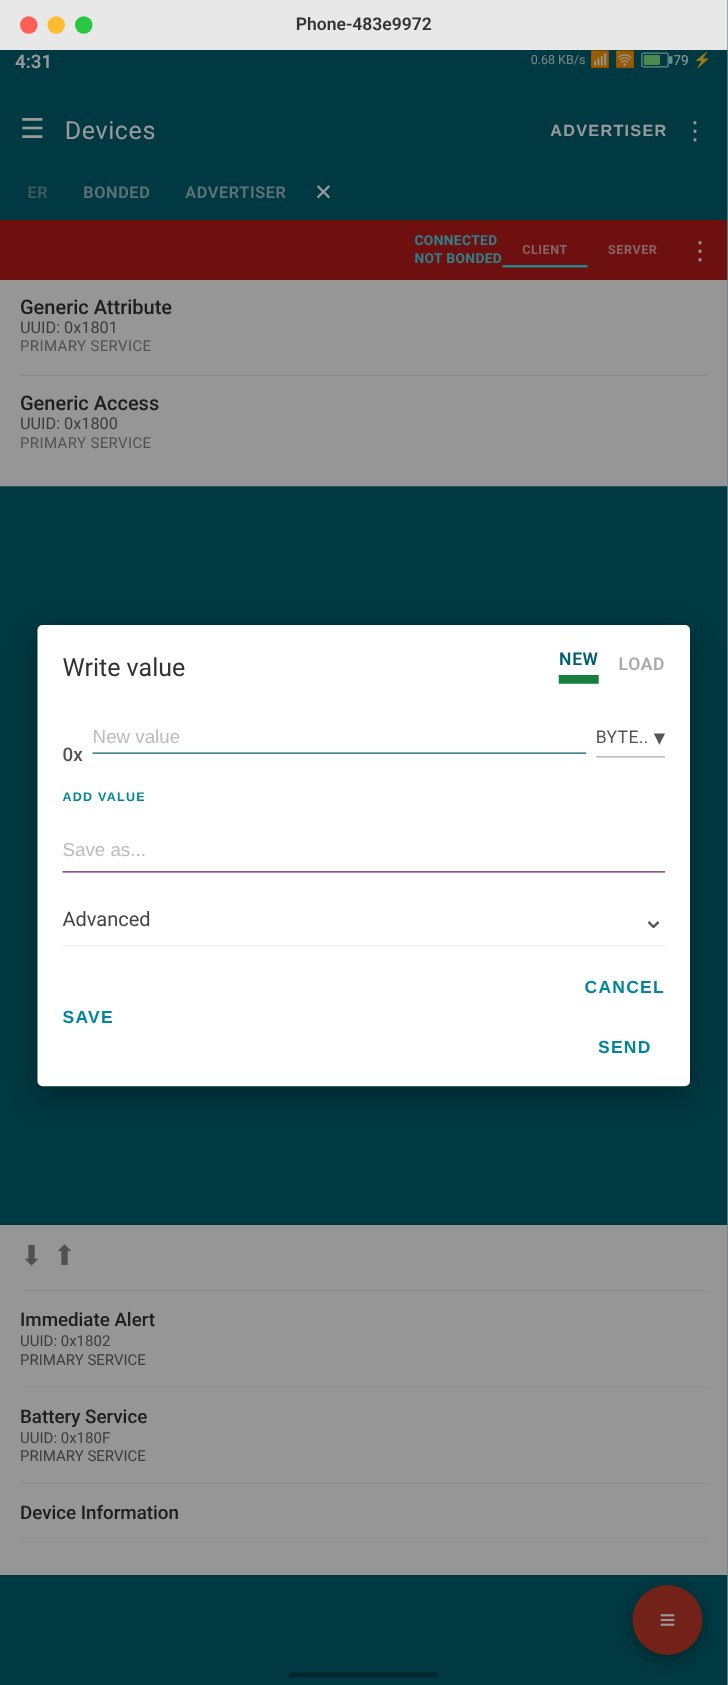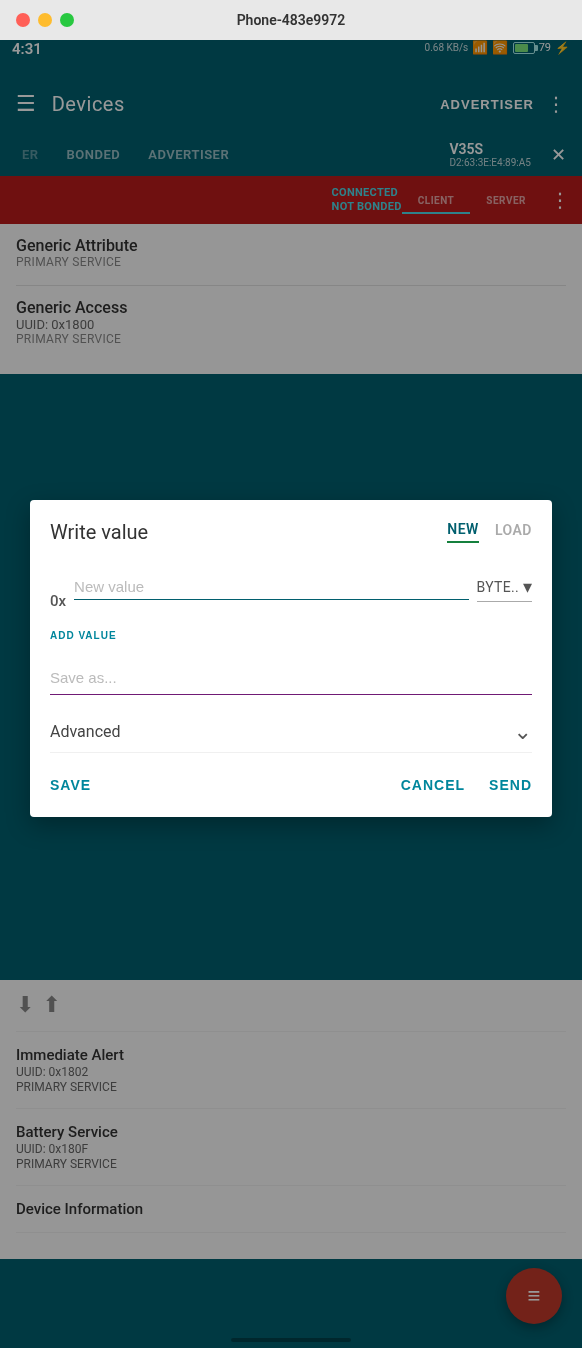--- a/index.html
+++ b/index.html
@@ -286,21 +286,21 @@
     .dialog-tab {
       font-size: 14px;
       font-weight: 600;
       color: #aaa;
       letter-spacing: 0.5px;
       padding-bottom: 4px;
       cursor: pointer;
     }
     .dialog-tab.active {
       color: #015f6e;
-      border-bottom: 2px solid #15803d;
+      border-bottom: 7px solid #15803d;
     }
 
     
     .value-input-row {
       display: flex;
       align-items: center;
       gap: 8px;
       margin-bottom: 16px;
     }
     .hex-prefix {
@@ -390,20 +390,21 @@
       display: flex;
       align-items: center;
       justify-content: space-between;
     }
     .dialog-action-left {
       display: flex;
     }
     .dialog-action-right {
       display: flex;
       gap: 24px;
+      flex-direction: column;
     }
     .action-btn {
       font-size: 14px;
       font-weight: 700;
       letter-spacing: 1px;
       color: #00869c;
       background: none;
       border: none;
       cursor: pointer;
       padding: 4px 0;
@@ -518,24 +519,20 @@
   <div class="tabs-row1">
     <div class="tab1" style="opacity:0.6;">
       <span>ER</span>
     </div>
     <div class="tab1">
       <span>BONDED</span>
     </div>
     <div class="tab1">
       <span>ADVERTISER</span>
     </div>
-    <div class="tab1-v35s" style="margin-left:auto;">
-      <span class="device-name">V35S</span>
-      <span class="device-mac">D2:63:3E:E4:89:A5</span>
-    </div>
     <span class="close-tab-icon">✕</span>
   </div>
 
   <div class="sub-header">
     <div class="connected-status">
       <div>CONNECTED</div>
       <div>NOT BONDED</div>
     </div>
     <div class="sub-tabs">
       <div class="sub-tab">
@@ -545,20 +542,21 @@
       <div class="sub-tab">
         <span>SERVER</span>
       </div>
       <span class="sub-more">⋮</span>
     </div>
   </div>
 
   <div class="bg-content">
     <div class="service-item">
       <div class="service-name">Generic Attribute</div>
+      <div class="service-uuid">UUID: 0x1801</div>
       <div class="service-type">PRIMARY SERVICE</div>
     </div>
     <div class="divider"></div>
     <div class="service-item">
       <div class="service-name">Generic Access</div>
       <div class="service-uuid">UUID: 0x1800</div>
       <div class="service-type">PRIMARY SERVICE</div>
     </div>
   </div>
 

